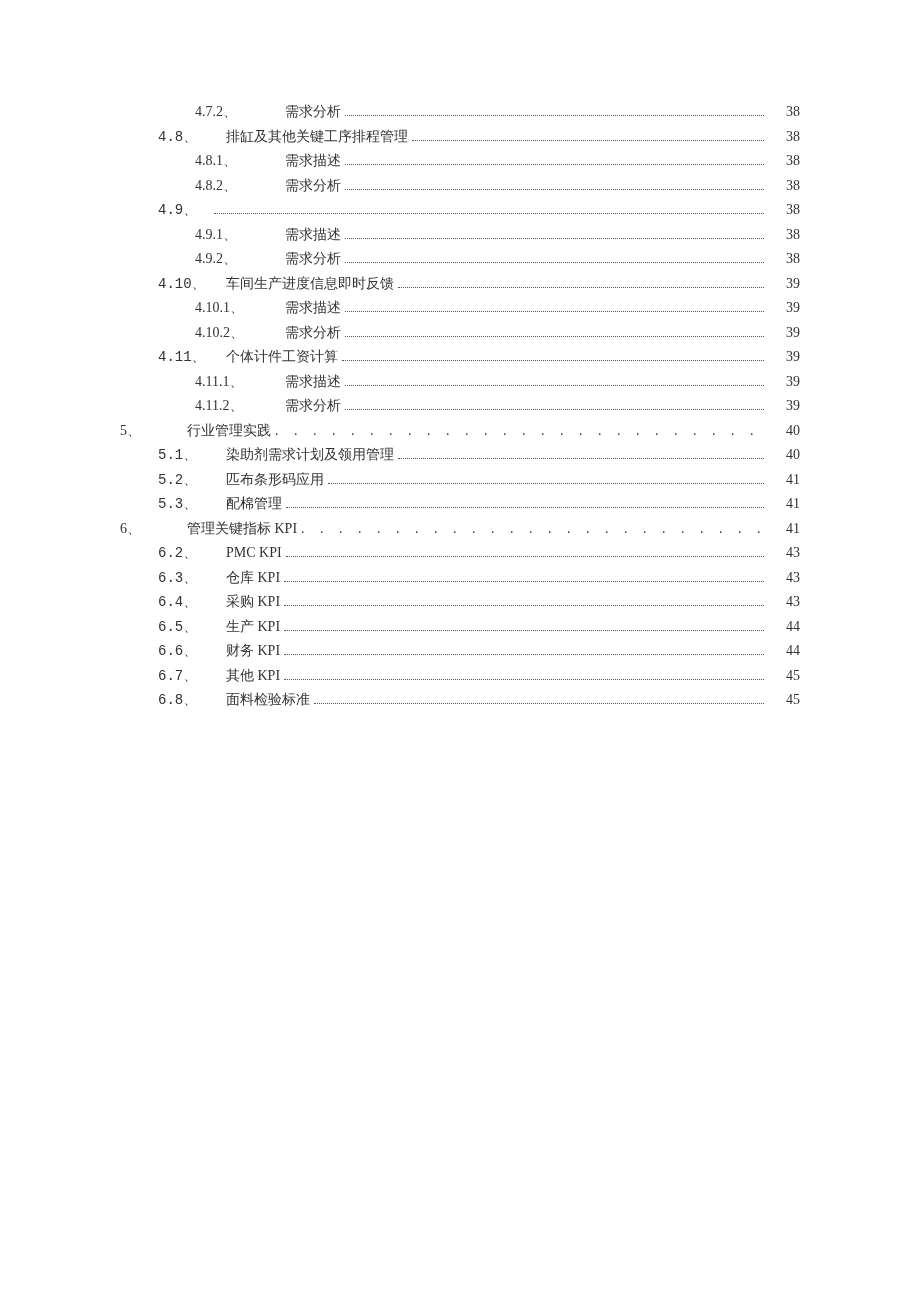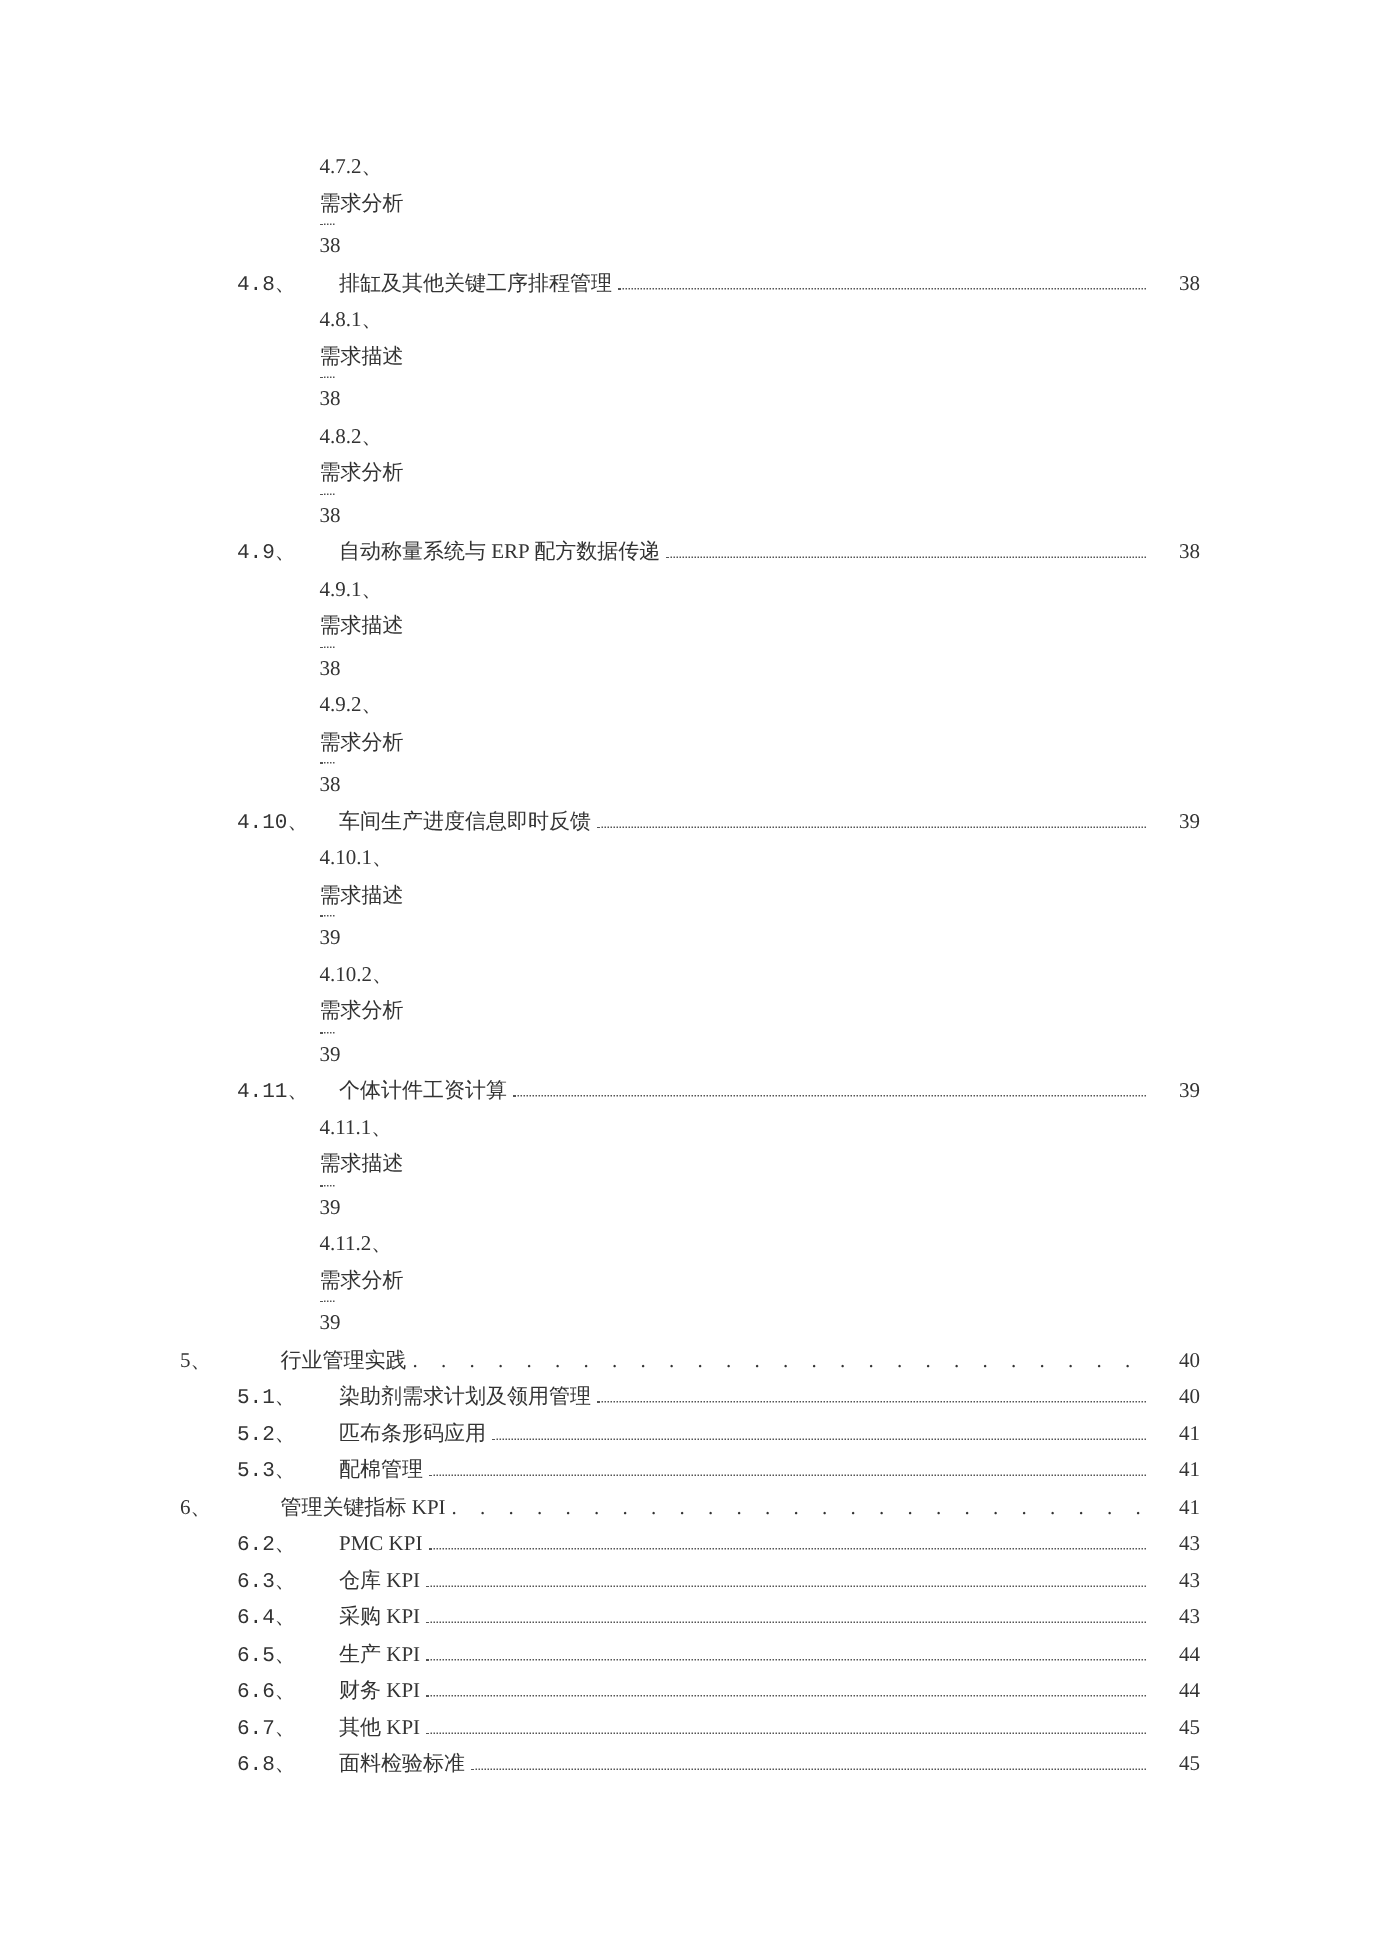--- a/index.html
+++ b/index.html
@@ -36,21 +36,21 @@
       overflow: hidden;
       letter-spacing: 6px;
       margin-bottom: 0;
     }
     .toc-page {
       flex-shrink: 0;
       margin-left: 18px;
     }
     .level-1 { padding-left: 0; }
     .level-2 { padding-left: 38px; }
-    .level-3 { padding-left: 75px; flex-direction: column; }
+    .level-3 { padding-left: 75px; }
     .level-1 .toc-number { min-width: 50px; }
     .level-2 .toc-number { min-width: 52px; font-family: Liberation Mono, monospace; }
     .level-3 .toc-number { min-width: 90px; }
     .level-1 .toc-title { margin-left: 17px; }
     .level-2 .toc-title { margin-left: 16px; }
     .level-3 .toc-title { margin-left: 0; text-align: center; }
   </style>
 </head>
 <body>
 
@@ -74,21 +74,20 @@
       <span class="toc-page">38</span>
     </div>
     <div class="toc-entry level-3">
       <span class="toc-number">4.8.2、</span>
       <span class="toc-title">需求分析</span>
       <span class="toc-dots"></span>
       <span class="toc-page">38</span>
     </div>
     <div class="toc-entry level-2">
       <span class="toc-number">4.9、</span>
-      <span class="toc-title">自动称量系统与 ERP 配方数据传递</span>
       <span class="toc-dots"></span>
       <span class="toc-page">38</span>
     </div>
     <div class="toc-entry level-3">
       <span class="toc-number">4.9.1、</span>
       <span class="toc-title">需求描述</span>
       <span class="toc-dots"></span>
       <span class="toc-page">38</span>
     </div>
     <div class="toc-entry level-3">

